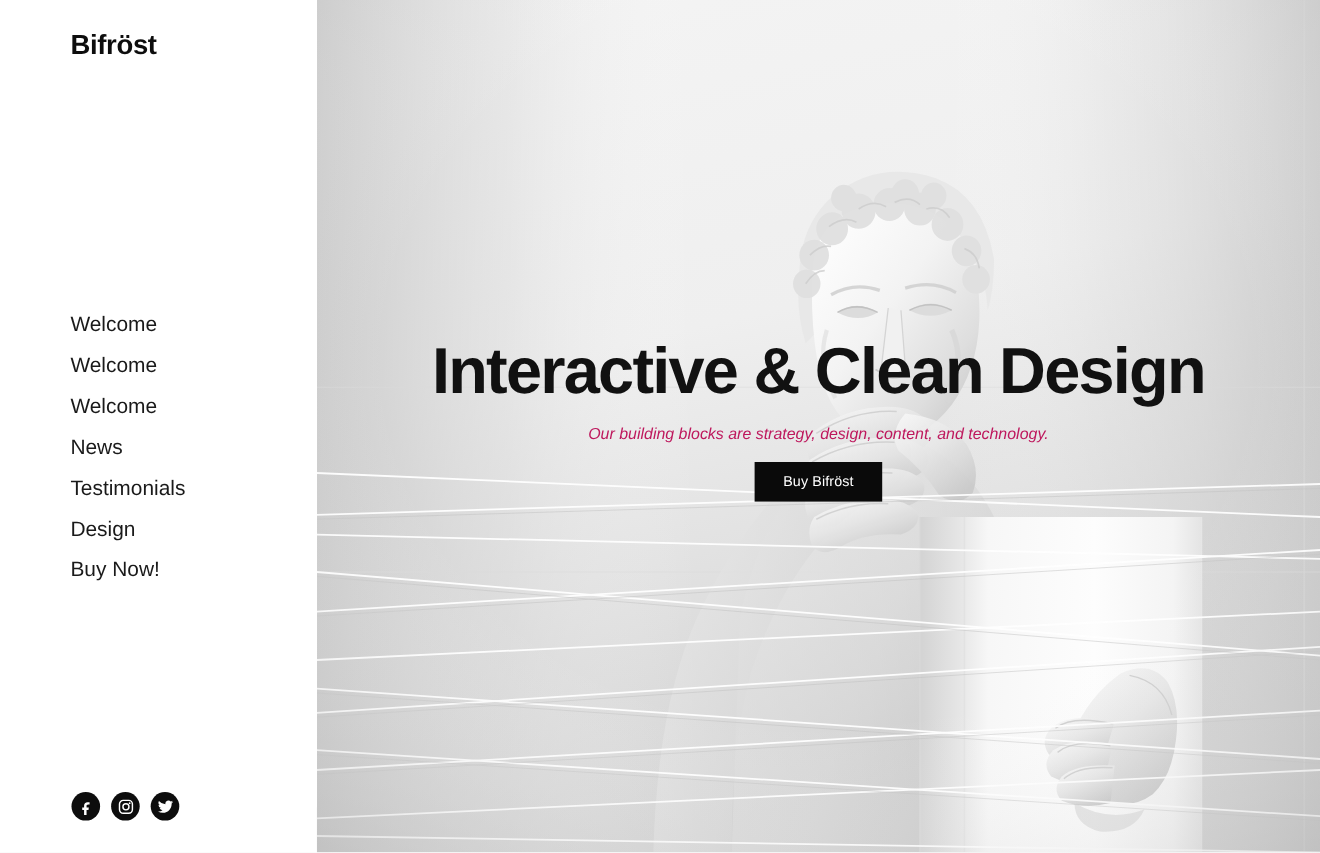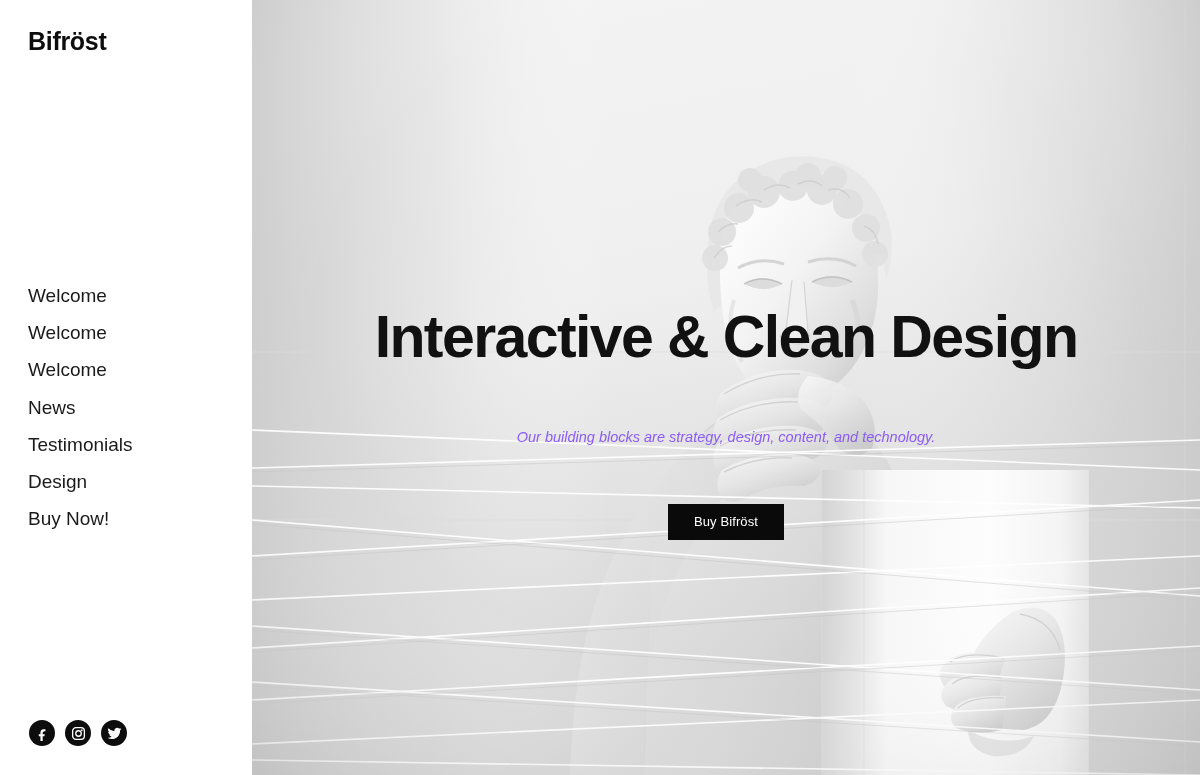--- a/index.html
+++ b/index.html
@@ -11,20 +11,21 @@
   }
   .page { position:relative; width:1200px; height:775px; display:flex; }
 
   
   .sidebar {
     position:relative;
     width:252px; height:734px;
     background:#ffffff;
     flex:0 0 252px;
     z-index:5;
+    margin-left:36px;
   }
   .logo {
     position:absolute; left:28px; top:29px;
     font-size:25px; font-weight:bold; letter-spacing:-0.3px;
     color:#0d0d0d; line-height:1;
   }
   .nav { position:absolute; left:28px; top:286px; }
   .nav-item {
     display:block;
     font-size:19px;
@@ -58,36 +59,35 @@
   }
   .hero-photo { position:absolute; inset:0; }
   .hero-photo svg { display:block; width:100%; height:100%; }
 
   .hero-content {
     position:absolute; left:0; right:0; top:0; bottom:0;
     display:flex; flex-direction:column;
     align-items:center; justify-content:flex-start;
     padding-top:306px;
     z-index:4;
-    gap:42px;
   }
   .hero-title {
     font-size:59px;
     font-weight:bold;
     color:#111111;
     letter-spacing:-1.6px;
     line-height:1.08;
     text-align:center;
     white-space:nowrap;
   }
   .hero-sub {
     margin-top:17px;
     font-size:14.5px;
     font-style:italic;
-    color:#8b5cf6;
+    color:#be185d;
     text-align:center;
     white-space:nowrap;
   }
   .cta {
     margin-top:17px;
     background:#0a0a0a;
     color:#ffffff;
     border:none;
     font-family:Liberation Sans, sans-serif;
     font-size:13px;

